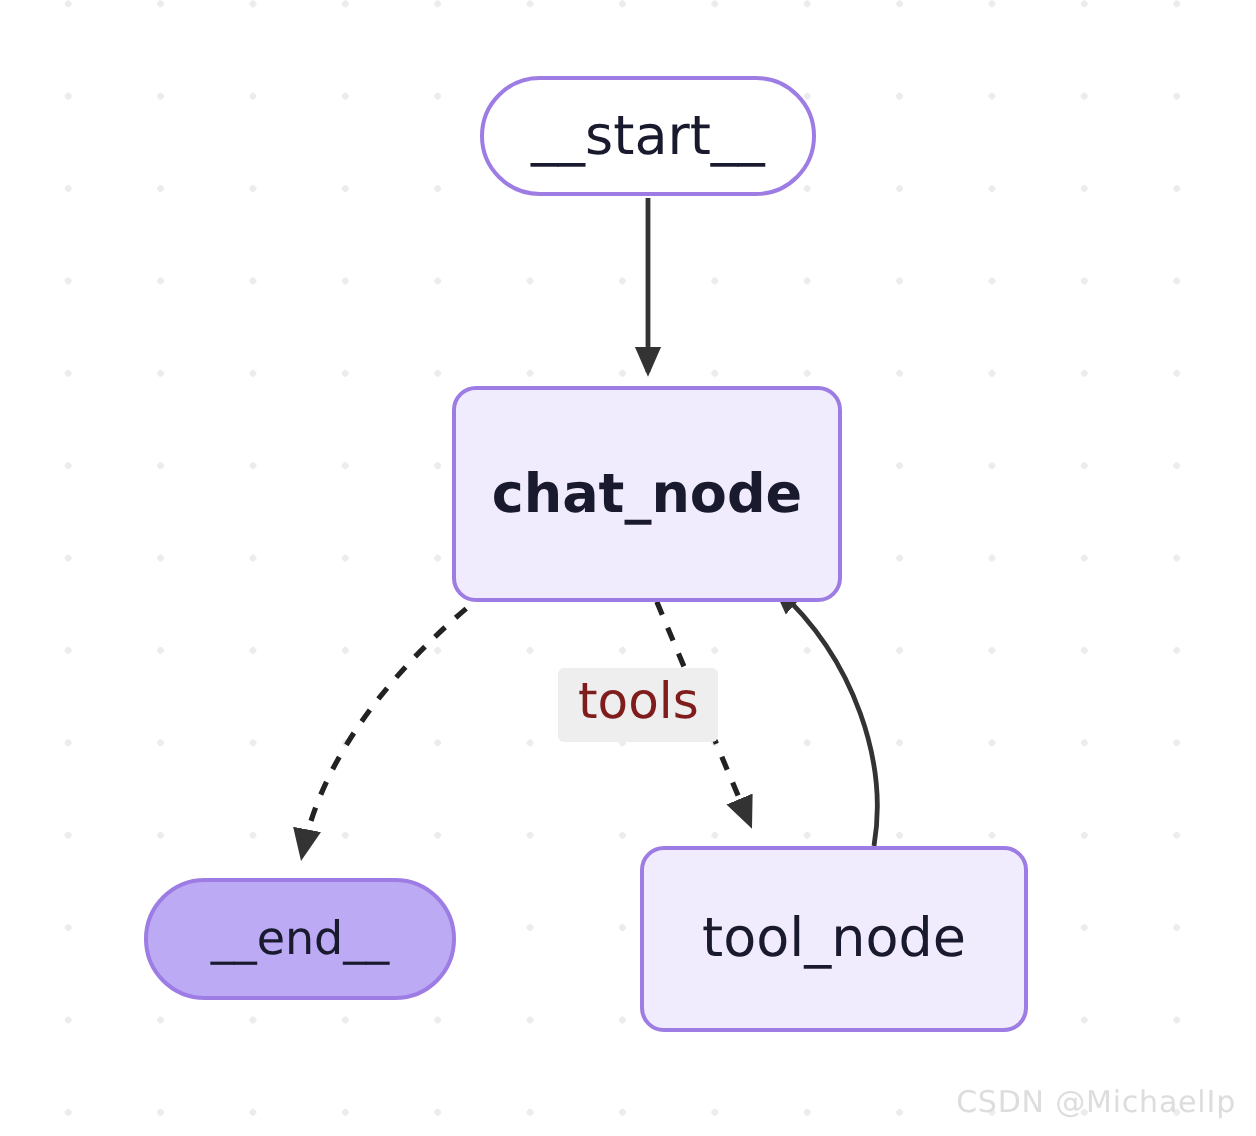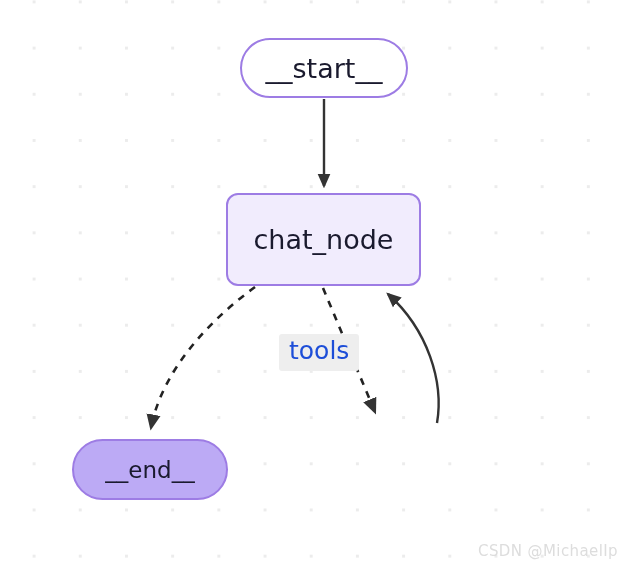--- a/index.html
+++ b/index.html
@@ -48,39 +48,40 @@
   }
   .node-box {
     background: #f1ecfd;
     border-radius: 12px;
   }
   #node-start {
     left: 240px; top: 38px; width: 168px; height: 60px;
     font-size: 27px;
   }
   #node-chat {
-    left: 226px; top: 193px; width: 195px; height: 93px;
+    left: 226px; top: 193px; width: 195px; height: 108px;
     font-size: 27px;
+    font-weight: bold;
   }
   #node-end {
     left: 72px; top: 439px; width: 156px; height: 61px;
     font-size: 23px;
   }
   #node-tool {
     left: 320px; top: 423px; width: 194px; height: 93px;
     font-size: 27px;
   }
   #edge-label-tools {
     position: absolute;
     left: 279px;
     top: 334px;
     padding: 3px 10px 5px 10px;
     background: #eeeeee;
     border-radius: 3px;
-    color: #1d4ed8;
+    color: #7f1d1d;
     font-size: 25px;
     line-height: 1.15;
     white-space: nowrap;
   }
   #watermark {
     position: absolute;
     right: 10px;
     bottom: 8px;
     color: #dddddd;
     font-size: 15px;
@@ -118,18 +119,21 @@
   </div>
 
   <div class="node node-box" id="node-chat">
     <span>chat_node</span>
   </div>
 
   <div class="node node-terminal-filled" id="node-end">
     <span>__end__</span>
   </div>
 
+  <div class="node node-box" id="node-tool">
+    <span>tool_node</span>
+  </div>
 
   <div id="edge-label-tools">tools</div>
 
   <div id="watermark">CSDN @MichaelIp</div>
 
 </div>
 
 </body></html>

